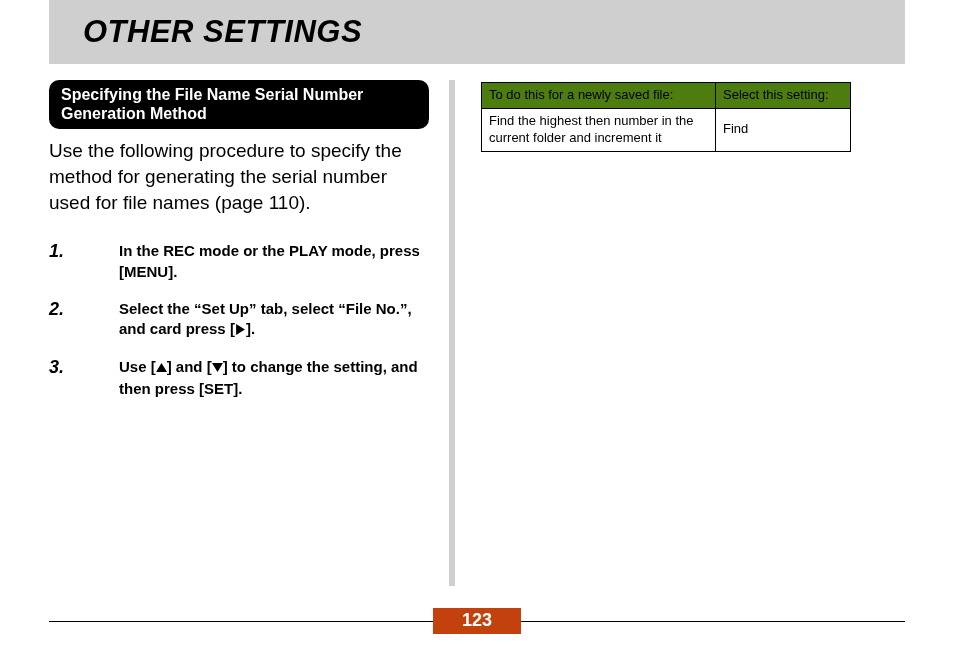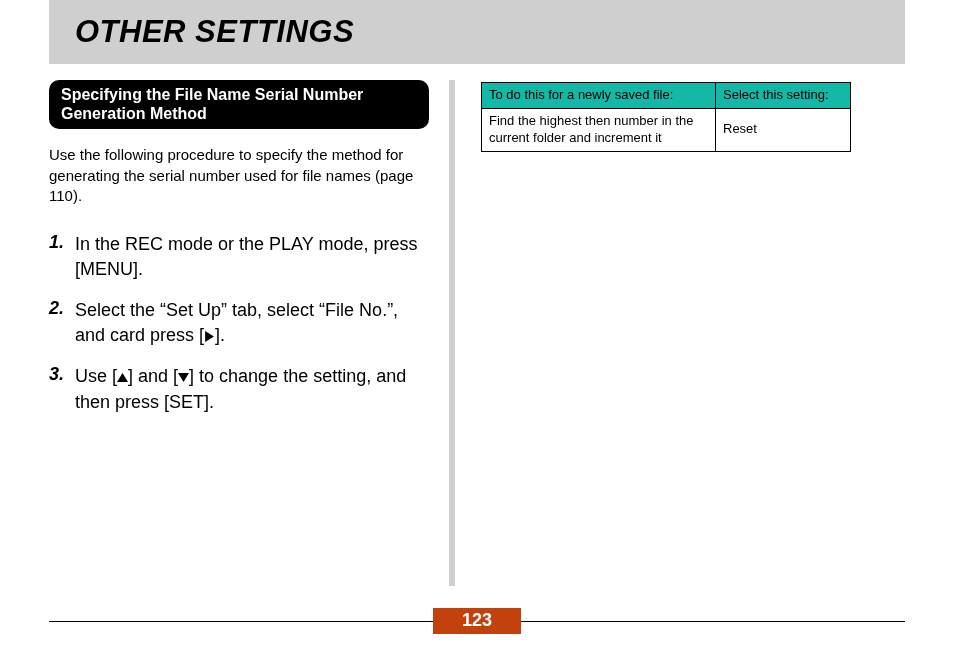--- a/index.html
+++ b/index.html
@@ -21,21 +21,21 @@
   
   .title-bar {
     background: #cfcfcf;
     height: 64px;
     display: flex;
     align-items: center;
     padding-left: 22px;
     box-sizing: border-box;
   }
   .title-bar h1 {
-    margin: 4px;
+    margin: 12px;
     font-size: 31px;
     font-weight: 900;
     font-style: italic;
     letter-spacing: 0.5px;
   }
 
   
   .columns {
     display: flex;
     margin-top: 16px;
@@ -62,44 +62,45 @@
     background: #000;
     color: #fff;
     border-radius: 10px;
     padding: 5px 12px 6px 12px;
     font-weight: 700;
     font-size: 16px;
     line-height: 1.2;
   }
 
   .intro {
-    font-size: 15px;
+    font-size: 19px;
     line-height: 1.35;
-    margin-top: 16px;
+    margin-top: 9px;
   }
 
   
   .steps {
     margin-top: 26px;
   }
   .step {
     display: flex;
     margin-bottom: 16px;
   }
   .step-num {
     font-weight: 900;
     font-style: italic;
     font-size: 18px;
     width: 26px;
     flex-shrink: 0;
   }
   .step-text {
-    font-weight: 400;
-    font-size: 18px;
+    font-weight: 700;
+    font-size: 15px;
     line-height: 1.38;
+    margin-left: 44px;
   }
   .tri-right, .tri-up, .tri-down {
     display: inline-block;
     vertical-align: -1px;
   }
 
   
   table.settings {
     border-collapse: collapse;
     width: 370px;
@@ -107,21 +108,21 @@
     line-height: 1.3;
     margin-top: 2px;
   }
   table.settings th, table.settings td {
     border: 1px solid #000;
     padding: 4px 7px;
     text-align: left;
     vertical-align: middle;
   }
   table.settings th {
-    background: #14b8a6;
+    background: #4d7c0f;
     font-weight: 400;
     margin-left: 20px;
   }
   table.settings td.setting-val {
     width: 120px;
   }
 
   
   .footer {
     position: absolute;
@@ -192,21 +193,21 @@
 
     <div class="col-right">
       <table class="settings">
         <tbody>
             <tr>
           <th>To do this for a newly saved file:</th>
           <th>Select this setting:</th>
         </tr>
         <tr>
           <td>Find the highest then number in the current folder and increment it</td>
-          <td class="setting-val">Reset</td>
+          <td class="setting-val">Find</td>
         </tr>
       </tbody>
         </table>
     </div>
   </div>
 </div>
 
 <div class="footer">
   <div class="footer-line">
     <div class="page-num">123</div>

